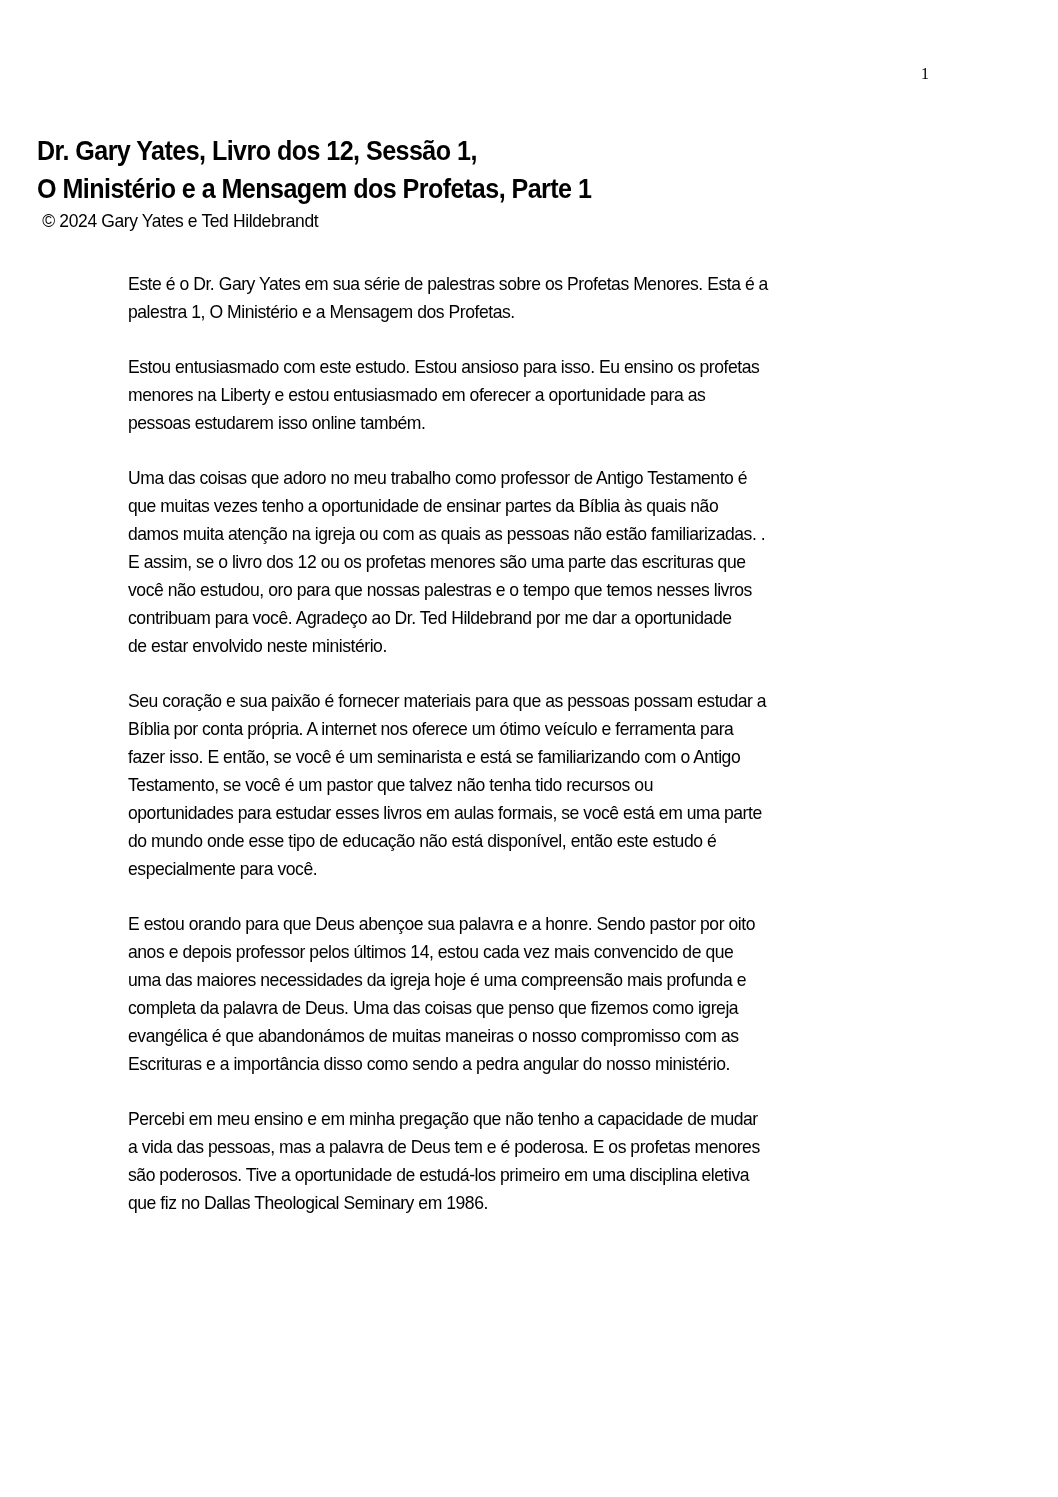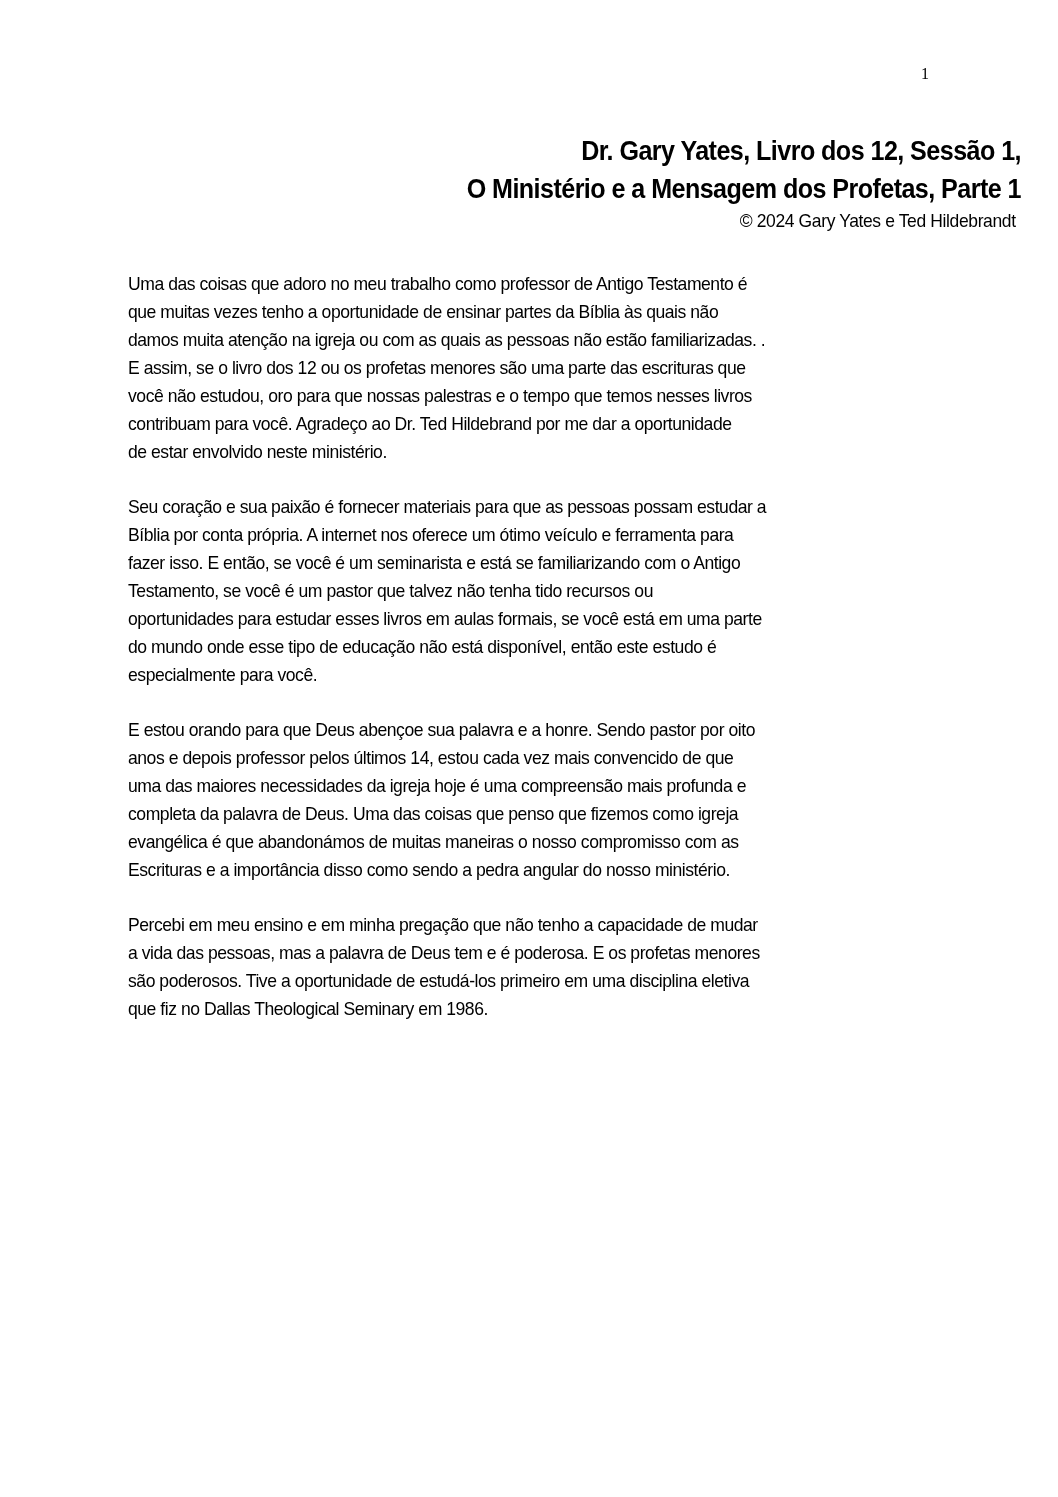--- a/index.html
+++ b/index.html
@@ -20,21 +20,21 @@
       left: 921px;
       font-family: "Liberation Serif", serif;
       font-size: 16px;
       line-height: 20px;
     }
     .header {
       position: absolute;
       top: 132px;
       left: 0;
       width: 1058px;
-      text-align: right;
+      text-align: left;
     }
     .title-line {
       font-family: "Liberation Sans", sans-serif;
       font-weight: bold;
       font-size: 27px;
       line-height: 38px;
       letter-spacing: -0.6px;
       transform: scaleX(0.93);
       transform-origin: center;
       white-space: nowrap;
@@ -75,20 +75,29 @@
 <div class="page-number">1</div>
 
 <div class="header">
   <div class="title-line">Dr. Gary Yates, Livro dos 12, Sessão 1,</div>
   <div class="title-line">O Ministério e a Mensagem dos Profetas, Parte 1</div>
   <div class="copyright">© 2024 Gary Yates e Ted Hildebrandt</div>
 </div>
 
 <div class="body-text" id="body-text">
     <p class="paragraph">
+      <span class="line">Este é o Dr. Gary Yates em sua série de palestras sobre os Profetas Menores. Esta é a</span>
+      <span class="line">palestra 1, O Ministério e a Mensagem dos Profetas.</span>
+    </p>
+    <p class="paragraph">
+      <span class="line">Estou entusiasmado com este estudo. Estou ansioso para isso. Eu ensino os profetas</span>
+      <span class="line">menores na Liberty e estou entusiasmado em oferecer a oportunidade para as</span>
+      <span class="line">pessoas estudarem isso online também.</span>
+    </p>
+    <p class="paragraph">
       <span class="line">Uma das coisas que adoro no meu trabalho como professor de Antigo Testamento é</span>
       <span class="line">que muitas vezes tenho a oportunidade de ensinar partes da Bíblia às quais não</span>
       <span class="line">damos muita atenção na igreja ou com as quais as pessoas não estão familiarizadas. .</span>
       <span class="line">E assim, se o livro dos 12 ou os profetas menores são uma parte das escrituras que</span>
       <span class="line">você não estudou, oro para que nossas palestras e o tempo que temos nesses livros</span>
       <span class="line">contribuam para você. Agradeço ao Dr. Ted Hildebrand por me dar a oportunidade</span>
       <span class="line">de estar envolvido neste ministério.</span>
     </p>
     <p class="paragraph">
       <span class="line">Seu coração e sua paixão é fornecer materiais para que as pessoas possam estudar a</span>

